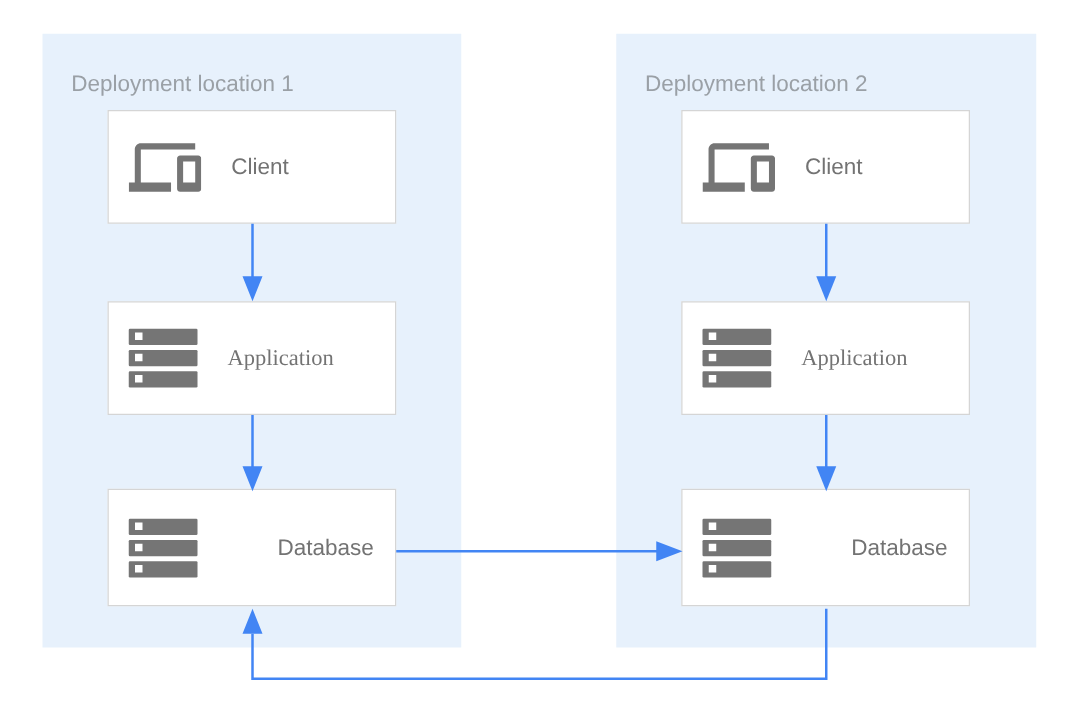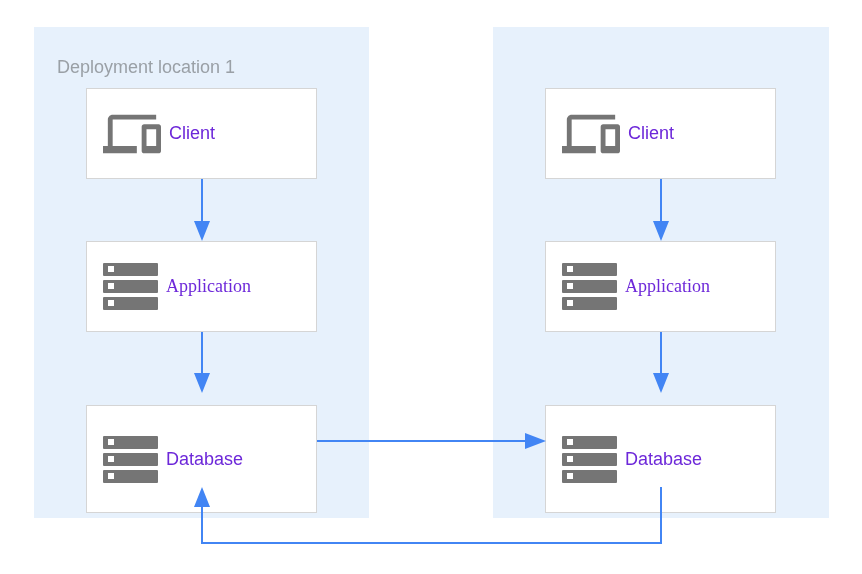--- a/index.html
+++ b/index.html
@@ -39,21 +39,21 @@
     width: 231px;
     background: #ffffff;
     border: 1px solid #d5d5d5;
     box-sizing: border-box;
     display: flex;
     align-items: center;
     padding-left: 16px;
   }
   .node.client      { top: 61px;  height: 91px; }
   .node.application { top: 214px; height: 91px; font-family: Liberation Serif, serif; }
-  .node.database    { top: 378px; height: 108px; }
+  .node.database    { top: 364px; height: 94px; gap: 40px; }
 
   .icon { flex: 0 0 auto; display: flex; align-items: center; justify-content: center; }
 
   
   .icon.devices svg { display: block; }
 
   
   .icon.servers { display: block; width: 55px; }
   .icon.servers i {
     display: block;
@@ -69,23 +69,23 @@
     content: "";
     position: absolute;
     left: 5px;
     top: 3px;
     width: 6px;
     height: 6px;
     background: #ffffff;
   }
 
   .node-label {
-    margin-left: 8px;
+    margin-left: 24px;
     font-size: 18px;
-    color: #6d28d9;
+    color: #737373;
     white-space: nowrap;
   }
 
   .arrow-layer {
     position: absolute;
     left: 0; top: 0;
     width: 862px;
     height: 574px;
     pointer-events: none;
   }
@@ -120,20 +120,21 @@
       <span class="icon servers">
           <i></i>
           <i></i>
           <i></i>
         </span>
       <span class="node-label">Database</span>
     </div>
   </div>
 
   <div class="panel p2">
+    <div class="panel-title">Deployment location 2</div>
 
     <div class="node client">
       <span class="icon devices">
         <svg width="58" height="58" viewBox="0 0 24 24" fill="#757575" aria-hidden="true">
           <path d="M4 6h18V4H4c-1.1 0-2 .9-2 2v11H0v3h14v-3H4V6zm19 2h-6c-.55 0-1 .45-1 1v10c0 .55.45 1 1 1h6c.55 0 1-.45 1-1V9c0-.55-.45-1-1-1zm-1 9h-4v-7h4v7z"></path>
         </svg>
       </span>
       <span class="node-label">Client</span>
     </div>
 

